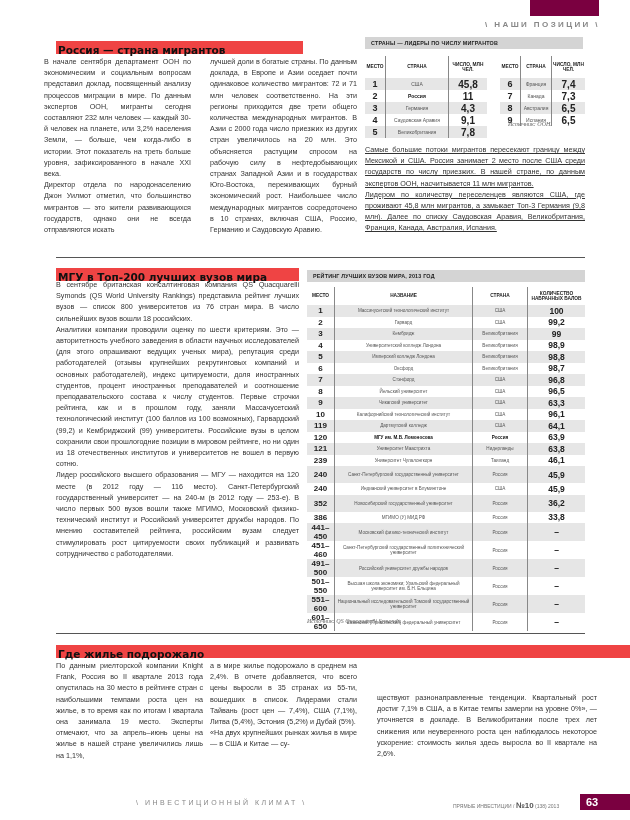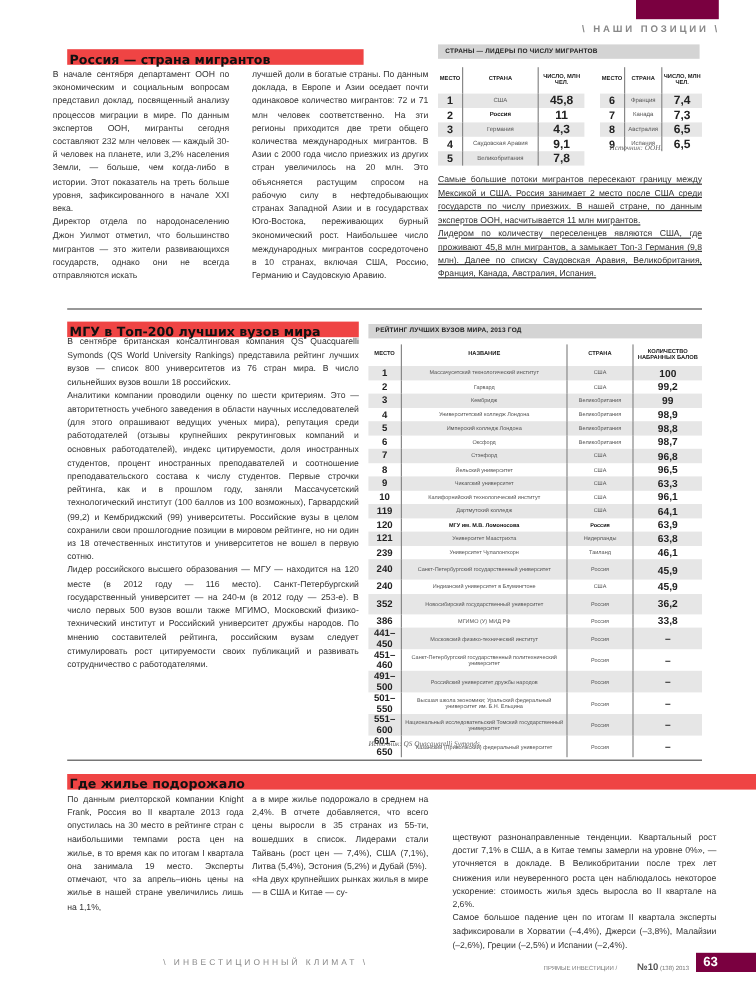--- a/index.html
+++ b/index.html
@@ -24,21 +24,21 @@
   .uni td{height:11.5px;}
   .uni td.n{font-size:8px;font-weight:bold;}
   .uni td.c{font-size:4.6px;color:#555;line-height:5px;}
   .uni td.v{font-size:8.5px;font-weight:bold;text-align:center;}
   .uni tr.tall td{height:17px;}
   .bold td.c{font-weight:bold;color:#111;}
   .src{position:absolute;font-size:6px;font-style:italic;color:#666;font-family:"Liberation Serif",serif;}
   .rule{position:absolute;height:1px;background:#555;}
   .footer-left{position:absolute;left:136px;top:799px;font-size:7px;letter-spacing:2.5px;color:#888;}
   .footer-right{position:absolute;left:453px;top:801px;font-size:5px;color:#777;}
-  .footer-right b{font-size:8px;color:#555;margin-left:15px;}
+  .footer-right b{font-size:8px;color:#555;}
   .page-num{position:absolute;left:580px;top:794px;width:50px;height:16px;color:#fff;font-weight:bold;font-size:11px;padding-left:6px;box-sizing:border-box;line-height:16px;}
 </style>
 </head>
 <body>
 
 <div class="brand-block" style="background:#7a0040;"></div>
 <div class="section-label">\ НАШИ ПОЗИЦИИ \</div>
 
 <div class="hdr" style="left:56px;top:41px;width:247px;">
   <span class="t">Россия — страна мигрантов</span>
@@ -304,20 +304,19 @@
 </div>
 <div class="col" style="left:56px;top:660px;width:147px;">
   <p>По данным риелторской компании Knight Frank, Россия во II квартале 2013 года опустилась на 30 место в рейтинге стран с наибольшими темпами роста цен на жилье, в то время как по итогам I квартала она занимала 19 место. Эксперты отмечают, что за апрель–июнь цены на жилье в нашей стране увеличились лишь на 1,1%,</p>
 </div>
 <div class="col" style="left:210px;top:660px;width:147px;">
   <p>а в мире жилье подорожало в среднем на 2,4%. В отчете добавляется, что всего цены выросли в 35 странах из 55-ти, вошедших в список. Лидерами стали Тайвань (рост цен — 7,4%), США (7,1%), Литва (5,4%), Эстония (5,2%) и Дубай (5%).</p>
   <p>«На двух крупнейших рынках жилья в мире — в США и Китае — су-</p>
 </div>
 <div class="col" style="left:365px;top:692px;width:220px;margin-left:12px;">
   <p>ществуют разнонаправленные тенденции. Квартальный рост достиг 7,1% в США, а в Китае темпы замерли на уровне 0%», — уточняется в докладе. В Великобритании после трех лет снижения или неуверенного роста цен наблюдалось некоторое ускорение: стоимость жилья здесь выросла во II квартале на 2,6%.</p>
-  <p>Самое большое падение цен по итогам II квартала эксперты зафиксировали в Хорватии (–4,4%), Джерси (–3,8%), Малайзии (–2,6%), Греции (–2,5%) и Испании (–2,4%).</p>
 </div>
 
 <div class="footer-left">\ ИНВЕСТИЦИОННЫЙ КЛИМАТ \</div>
 <div class="footer-right">
   <span>ПРЯМЫЕ ИНВЕСТИЦИИ / </span><b>№10</b><span> (138) 2013</span>
 </div>
 <div class="page-num" style="background:#7a0040;">63</div>
 
 </body></html>

